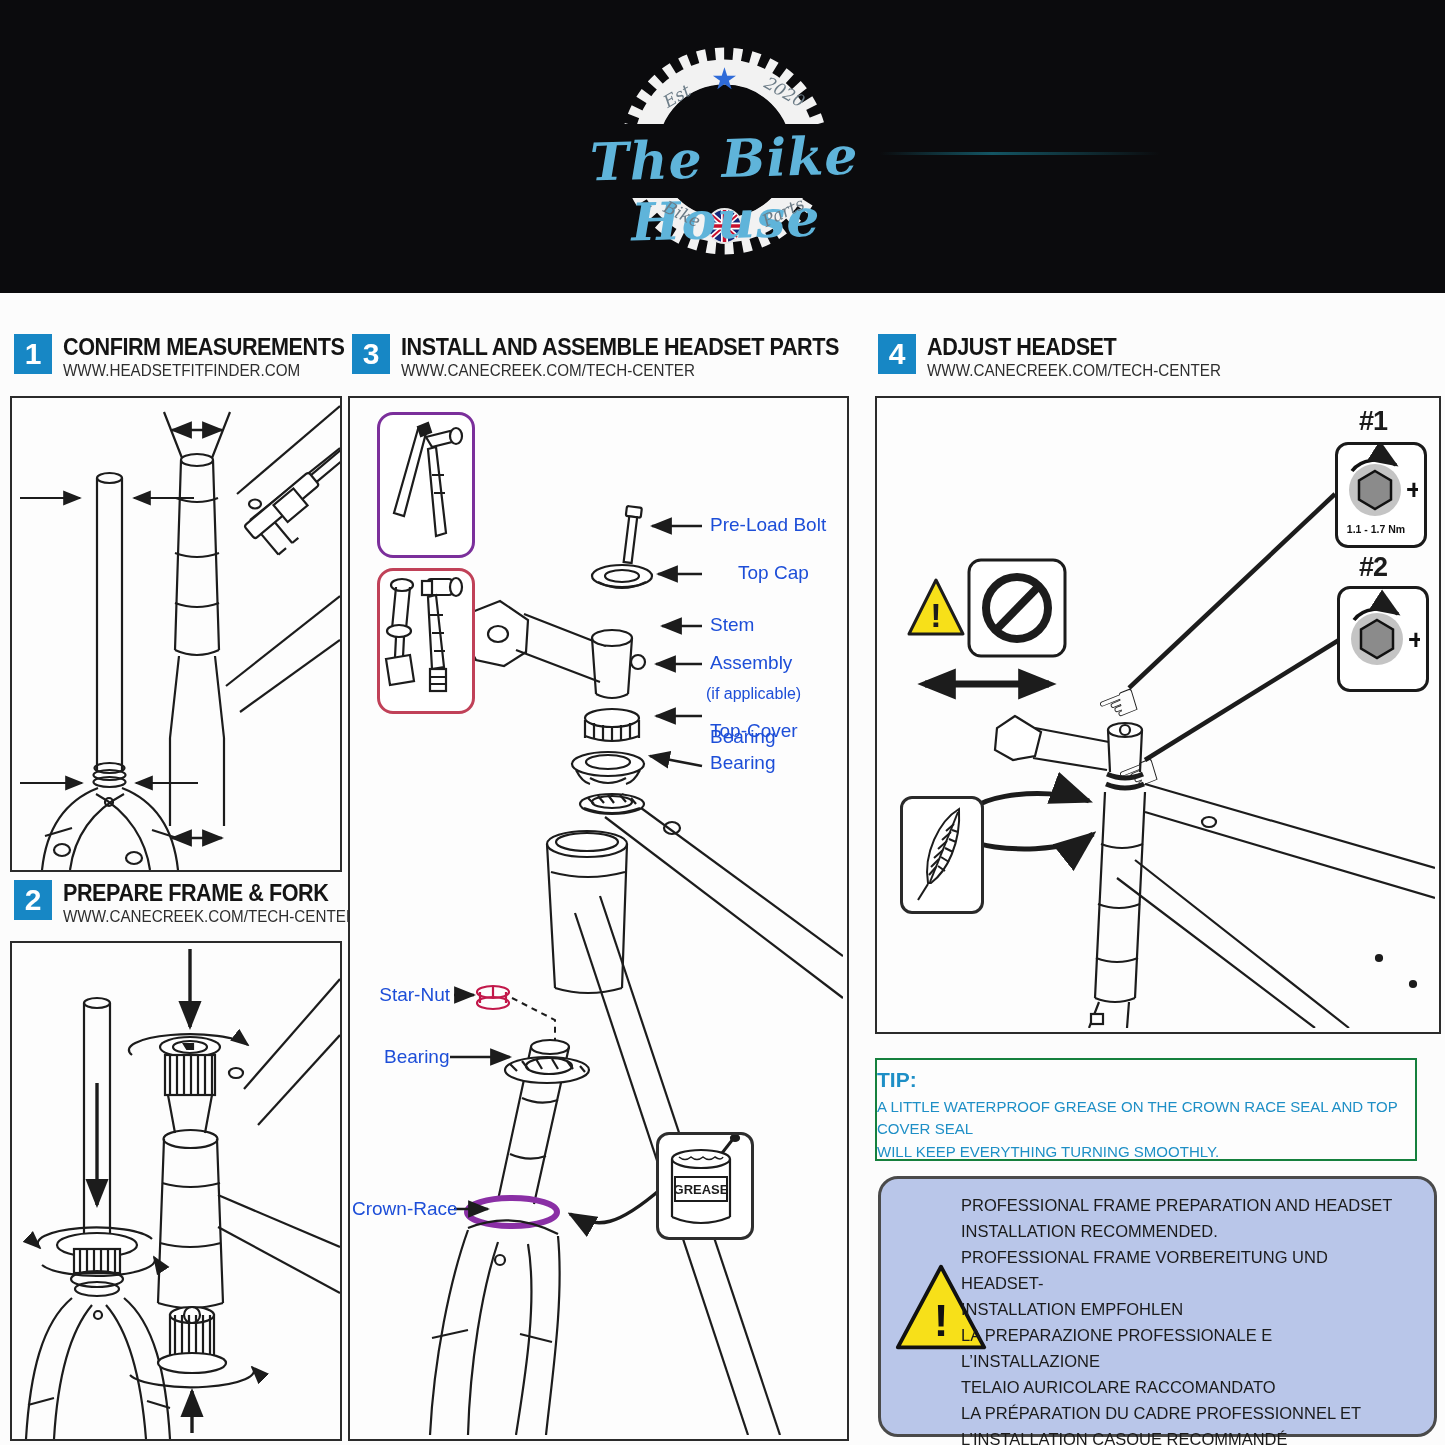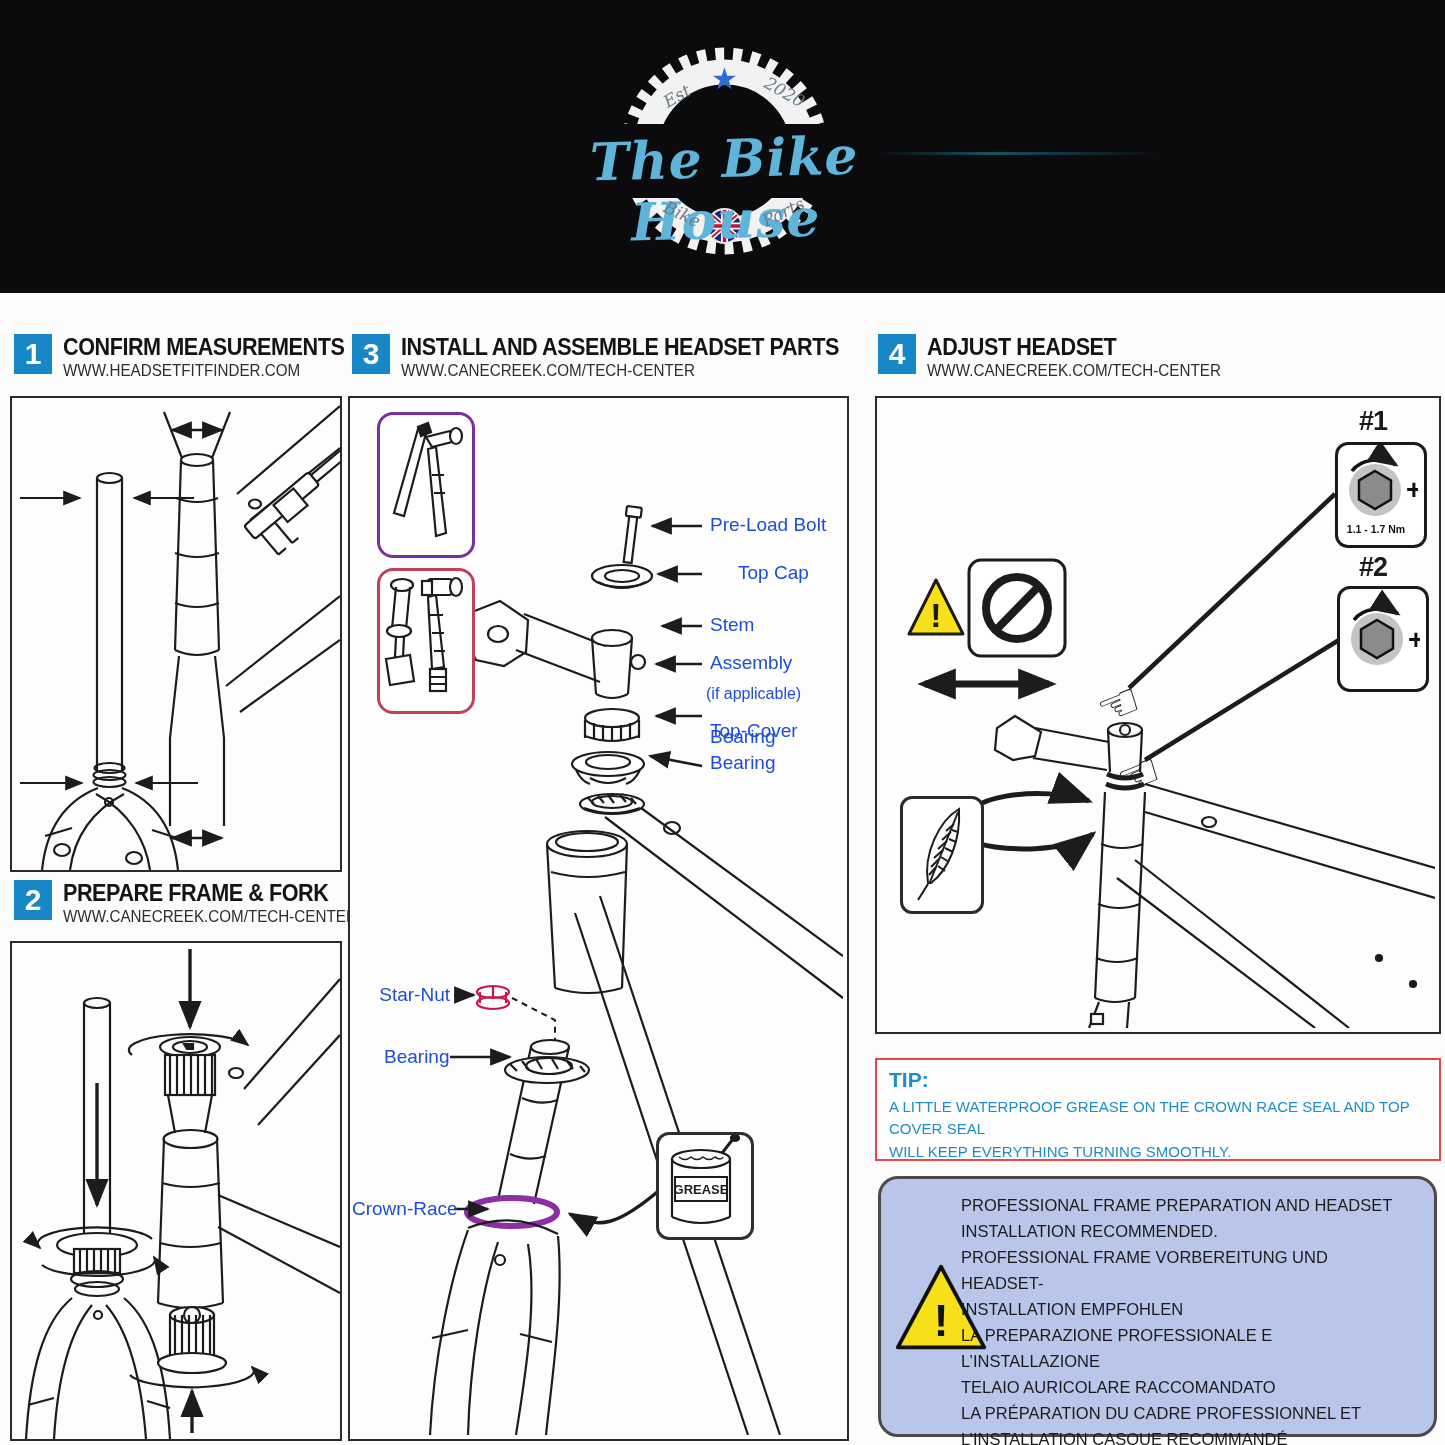--- a/index.html
+++ b/index.html
@@ -30,21 +30,21 @@
   .lbl{position:absolute;color:#1d4ed8;font-size:19px;white-space:nowrap;}
   .lbl.small{font-size:16px;}
   .toolbox{position:absolute;border-radius:16px;background:#fff;}
   .tb-purple{border:3px solid #7b2f9b;}
   .tb-red{border:3px solid #c04158;}
   .greasebox{position:absolute;border:3px solid #2e2e2e;border-radius:13px;background:#fff;}
   .hexbox{position:absolute;border:3px solid #1a1a1a;border-radius:13px;background:#fff;}
   .steptag{position:absolute;font-size:27px;font-weight:bold;letter-spacing:-1px;}
   .featherbox{position:absolute;border:3px solid #2a2a2a;border-radius:12px;background:#fff;}
   
-  .tipbox{position:absolute;border:2px solid #ef4444;background:#fdfdfd;padding:8px 12px;}
+  .tipbox{position:absolute;border:2px solid #15803d;background:#fdfdfd;padding:8px 0;}
   .tiplabel{color:#1e8fc6;font-weight:bold;font-size:21px;margin-bottom:4px;}
   .tipline{color:#1e8fc6;font-size:15.5px;line-height:1.45;transform:scaleX(.97);transform-origin:0 50%;}
   .warnbox{position:absolute;background:#b9c6e9;border:3px solid #4a4a4a;border-radius:20px;}
   .warntext{position:absolute;left:80px;top:14px;width:465px;font-size:17px;
             color:#1b1b1b;line-height:26px;transform:scaleX(.97);transform-origin:0 50%;}
   svg{display:block;}
 </style>
 </head>
 <body>
 

